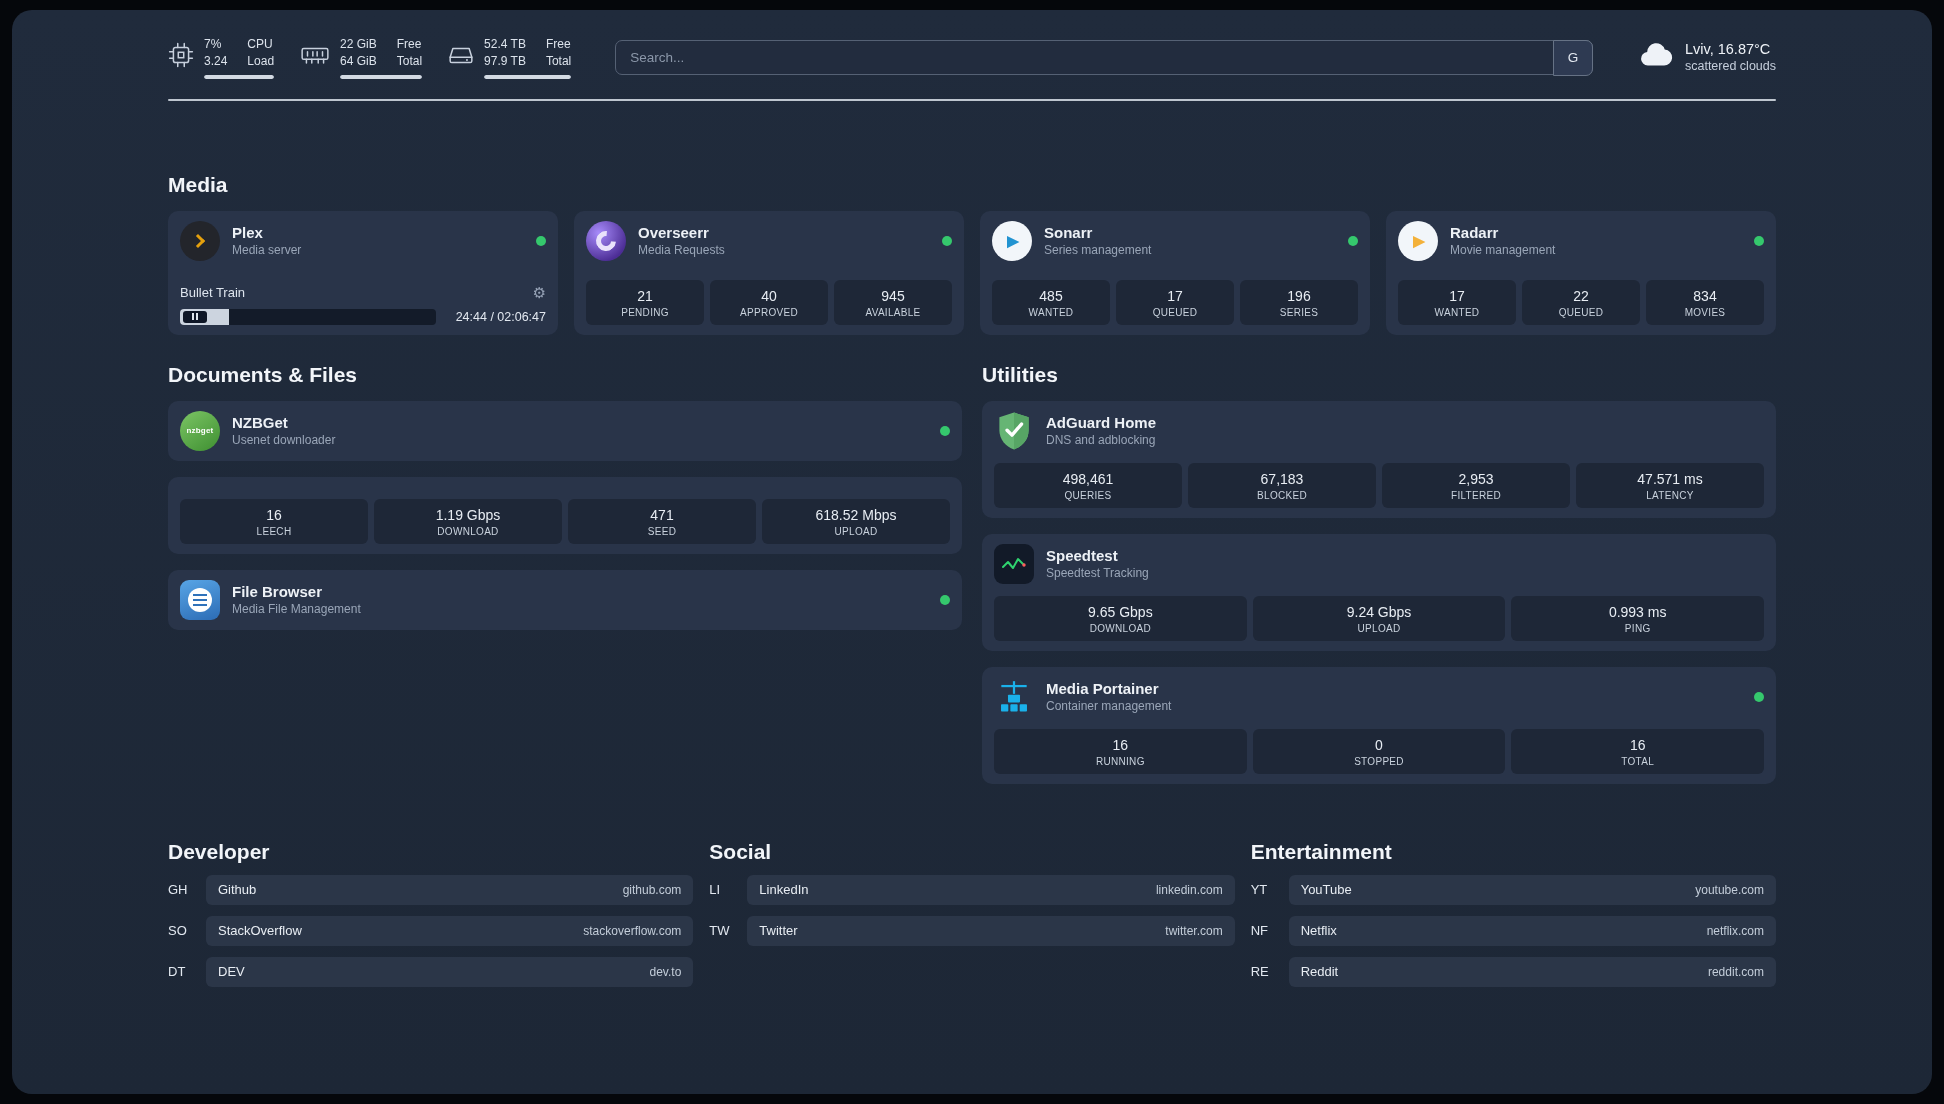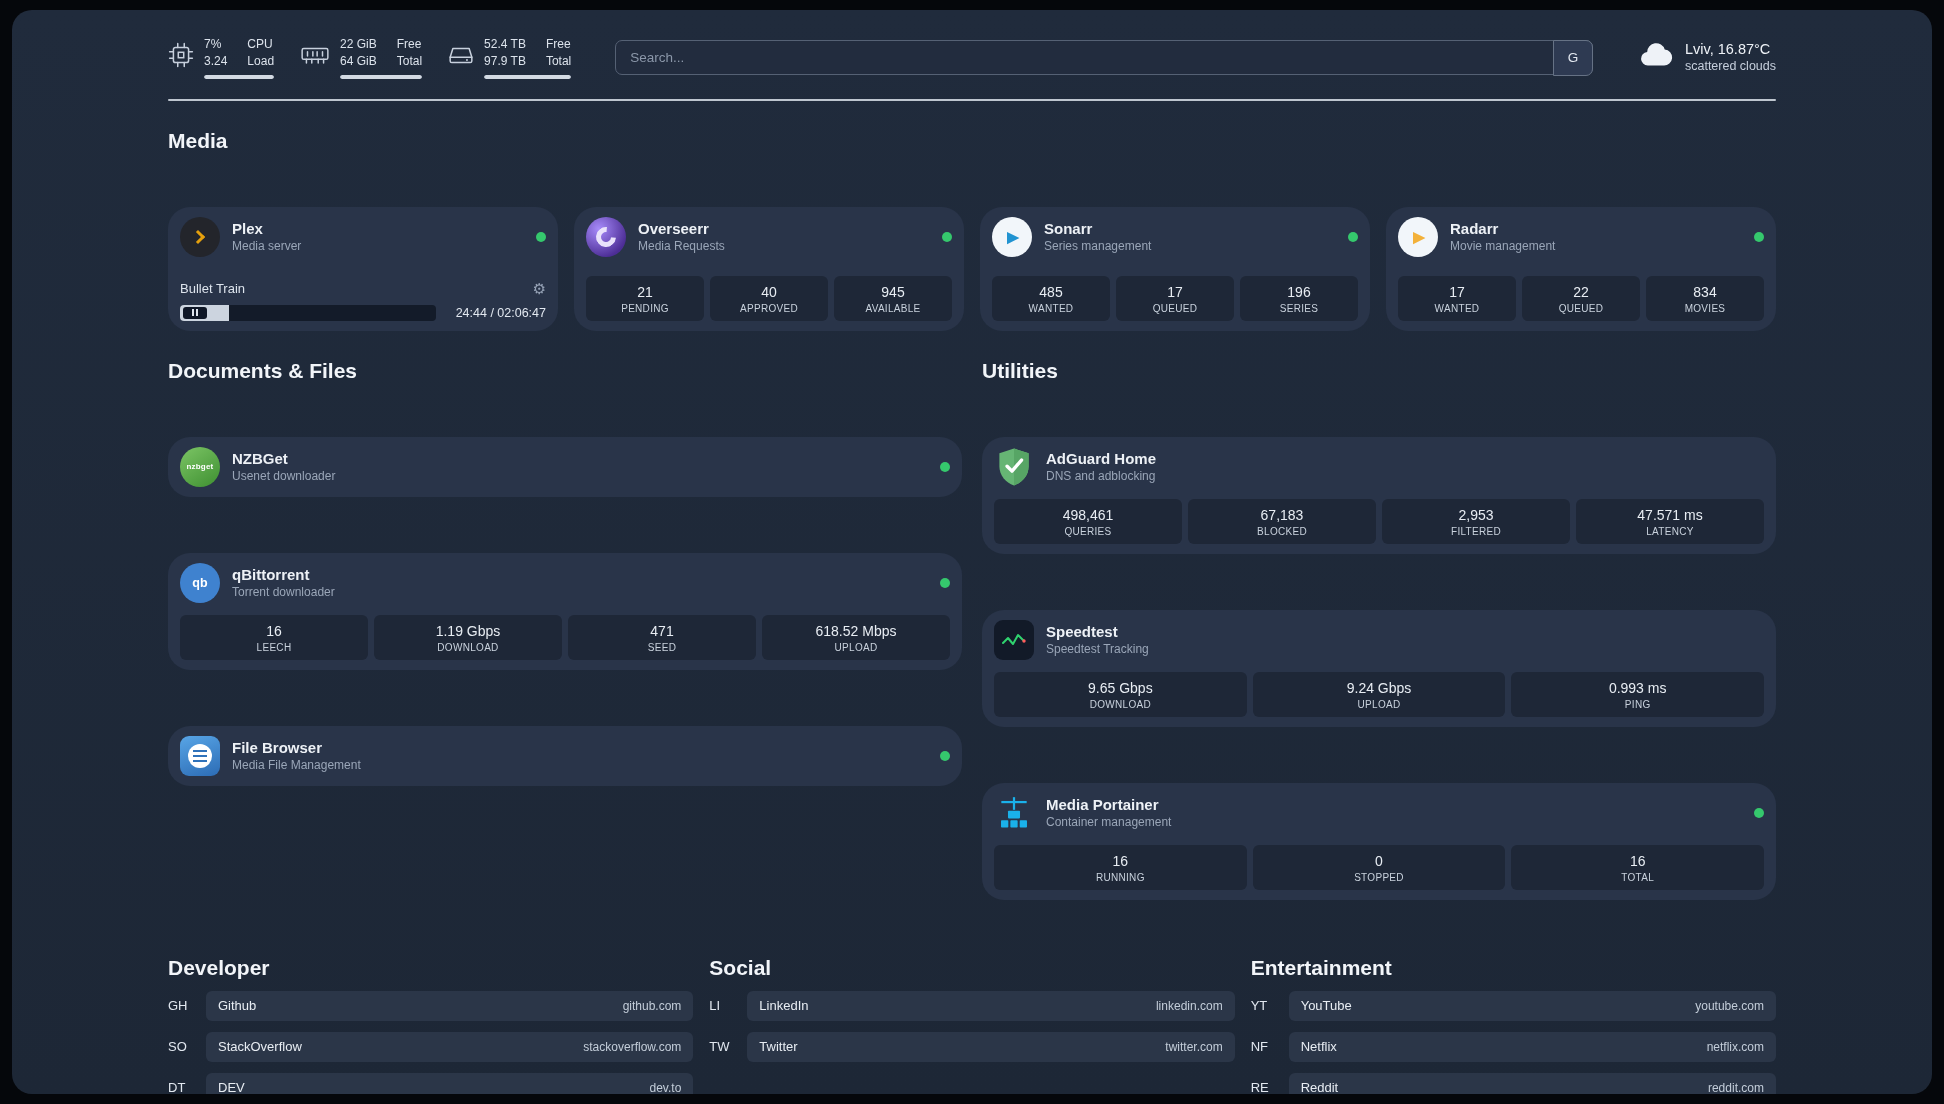--- a/index.html
+++ b/index.html
@@ -29,25 +29,25 @@
                      color:#e4e9f1; font-size:13.5px; cursor:pointer; font-family:"Liberation Sans", sans-serif; }
 
   .weather { display:flex; align-items:center; gap:10px; }
   .weather-loc { font-size:14.5px; color:#eef2f7; }
   .weather-cond { font-size:12.5px; color:#c6cfdc; margin-top:2px; }
 
   .divider { height:2px; background:#dbe2ea; opacity:.85; margin-top:20px; border-radius:1px; }
 
   
   .section-title { font-size:21px; font-weight:600; color:#f2f5f9; }
-  .section-title.media { margin-top:28px; }
+  .section-title.media { margin-top:72px; }
 
   .media-grid { display:grid; grid-template-columns:repeat(4,1fr); gap:16px; margin-top:14px; align-items:stretch; }
 
-  .card { background:#293449; border-radius:22px; padding:10px 12px; display:flex; flex-direction:column;margin-top:40px; }
+  .card { background:#293449; border-radius:10px; padding:10px 12px; display:flex; flex-direction:column; }
   .media-grid .card { min-height:124px; }
   .card-head { display:flex; align-items:center; gap:12px; }
   .svc { display:flex; flex-direction:column; }
   .svc-name { font-size:15px; font-weight:600; color:#edf1f6; }
   .svc-sub { font-size:12px; color:#9aa6b8; margin-top:2px; }
   .dot { width:10px; height:10px; border-radius:50%; background:#35c86d; margin-left:auto; flex:none; }
 
   .stats { display:flex; gap:6px; margin-top:auto; padding-top:12px; }
   .stat { flex:1; background:#1e2737; border-radius:6px; padding:8px 4px 7px; text-align:center;
           display:flex; flex-direction:column; gap:3px; }
@@ -331,28 +331,20 @@
             <span class="appicon nzbget">nzbget</span>
             <div class="svc">
               <span class="svc-name">NZBGet</span>
               <span class="svc-sub">Usenet downloader</span>
             </div>
             <span class="dot"></span>
           </div>
         </div>
 
         <div class="card">
-          <div class="card-head">
-            <span class="appicon qbt">qb</span>
-            <div class="svc">
-              <span class="svc-name">qBittorrent</span>
-              <span class="svc-sub">Torrent downloader</span>
-            </div>
-            <span class="dot"></span>
-          </div>
           <div class="stats">
             <div class="stat">
               <span class="stat-value">16</span>
               <span class="stat-label">LEECH</span>
             </div>
             <div class="stat">
               <span class="stat-value">1.19 Gbps</span>
               <span class="stat-label">DOWNLOAD</span>
             </div>
             <div class="stat">

